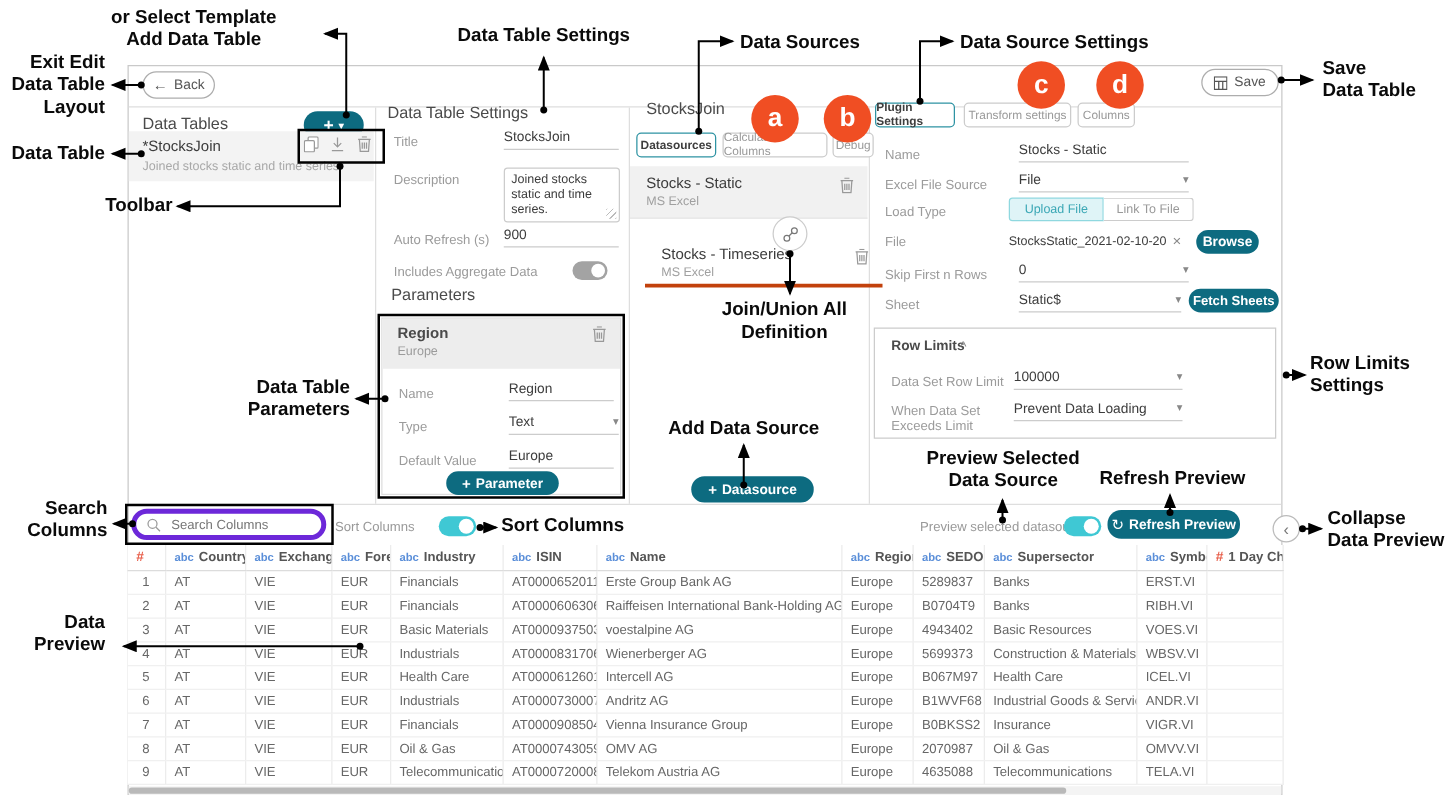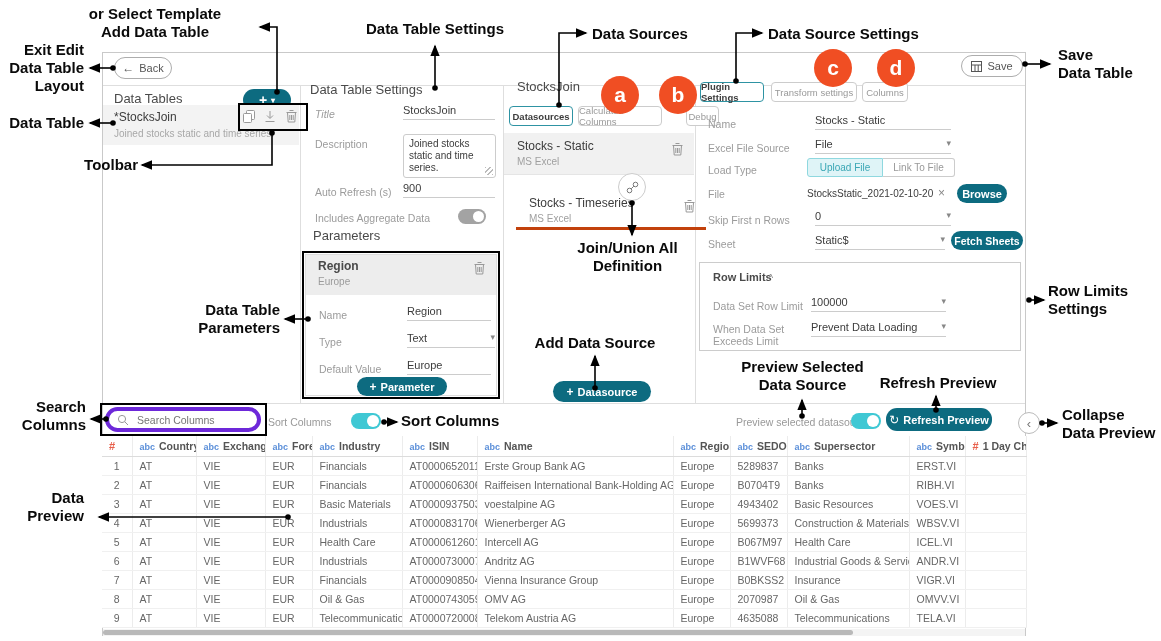--- a/index.html
+++ b/index.html
@@ -98,21 +98,21 @@
         <line x1="0.5" y1="2.5" x2="10.5" y2="2.5" stroke="#999"></line>
         <line x1="3.5" y1="0.5" x2="7.5" y2="0.5" stroke="#999"></line>
         <path d="M1.5 2.5 L2.2 12 L8.8 12 L9.5 2.5" fill="none" stroke="#999"></path>
         <line x1="3.8" y1="5" x2="3.8" y2="10" stroke="#999"></line>
         <line x1="5.5" y1="5" x2="5.5" y2="10" stroke="#999"></line>
         <line x1="7.2" y1="5" x2="7.2" y2="10" stroke="#999"></line>
       </svg>
   </span>
 
   <div class="abs panel-title" style="left:310px;top:82px;">Data Table Settings</div>
-  <div class="abs lbl" style="left:315px;top:108px;font-style:italic;">Title</div>
+  <div class="abs lbl" style="left:315px;top:108px;">Title</div>
   <div class="abs val" style="left:403px;top:104px;width:92px;">StocksJoin</div>
   <div class="abs lbl" style="left:315px;top:138px;">Description</div>
   <div class="abs" style="left:403px;top:134px;width:93px;height:44px;border:1px solid #ccc;border-radius:3px;">
     <div style="padding:3px 5px;font-size:10px;color:#3c3c3c;line-height:12px;">Joined stocks static and time series.</div>
     <div class="resize-grip"></div>
   </div>
   <div class="abs lbl" style="left:315px;top:186px;">Auto Refresh (s)</div>
   <div class="abs val" style="left:403px;top:182px;width:92px;">900</div>
   <div class="abs lbl" style="left:315px;top:212px;">Includes Aggregate Data</div>
   <div class="abs toggle off" style="left:458px;top:209px;width:28px;height:15px;">
@@ -146,21 +146,21 @@
     <div class="abs val" style="left:101px;top:104px;width:84px;">Europe</div>
     <div class="abs teal-btn" style="left:51px;top:122px;width:90px;height:19px;">
       <span style="font-size:12px;">+</span>
       <span>Parameter</span>
     </div>
   </div>
 
   <div class="abs panel-title" style="left:517px;top:79px;">StocksJoin</div>
   <div class="abs tab active" style="left:509px;top:106px;width:64px;">Datasources</div>
   <div class="abs tab" style="left:578px;top:106px;width:84px;">Calculated Columns</div>
-  <div class="abs tab" style="left:666px;top:106px;width:33px;margin-left:20px;">Debug</div>
+  <div class="abs tab" style="left:666px;top:106px;width:33px;">Debug</div>
 
   <div class="abs" style="left:504px;top:133px;width:190px;height:42px;background:#f1f1f1;border-bottom:1px solid #e5e5e5;">
     <div class="abs ds-item-name" style="left:13px;top:6px;">Stocks - Static</div>
     <div class="abs ds-item-type" style="left:13px;top:23px;">MS Excel</div>
     <span class="abs" style="left:168px;top:9px;">
       <svg width="11" height="13" viewBox="0 0 11 13">
           <line x1="0.5" y1="2.5" x2="10.5" y2="2.5" stroke="#999"></line>
           <line x1="3.5" y1="0.5" x2="7.5" y2="0.5" stroke="#999"></line>
           <path d="M1.5 2.5 L2.2 12 L8.8 12 L9.5 2.5" fill="none" stroke="#999"></path>
           <line x1="3.8" y1="5" x2="3.8" y2="10" stroke="#999"></line>

